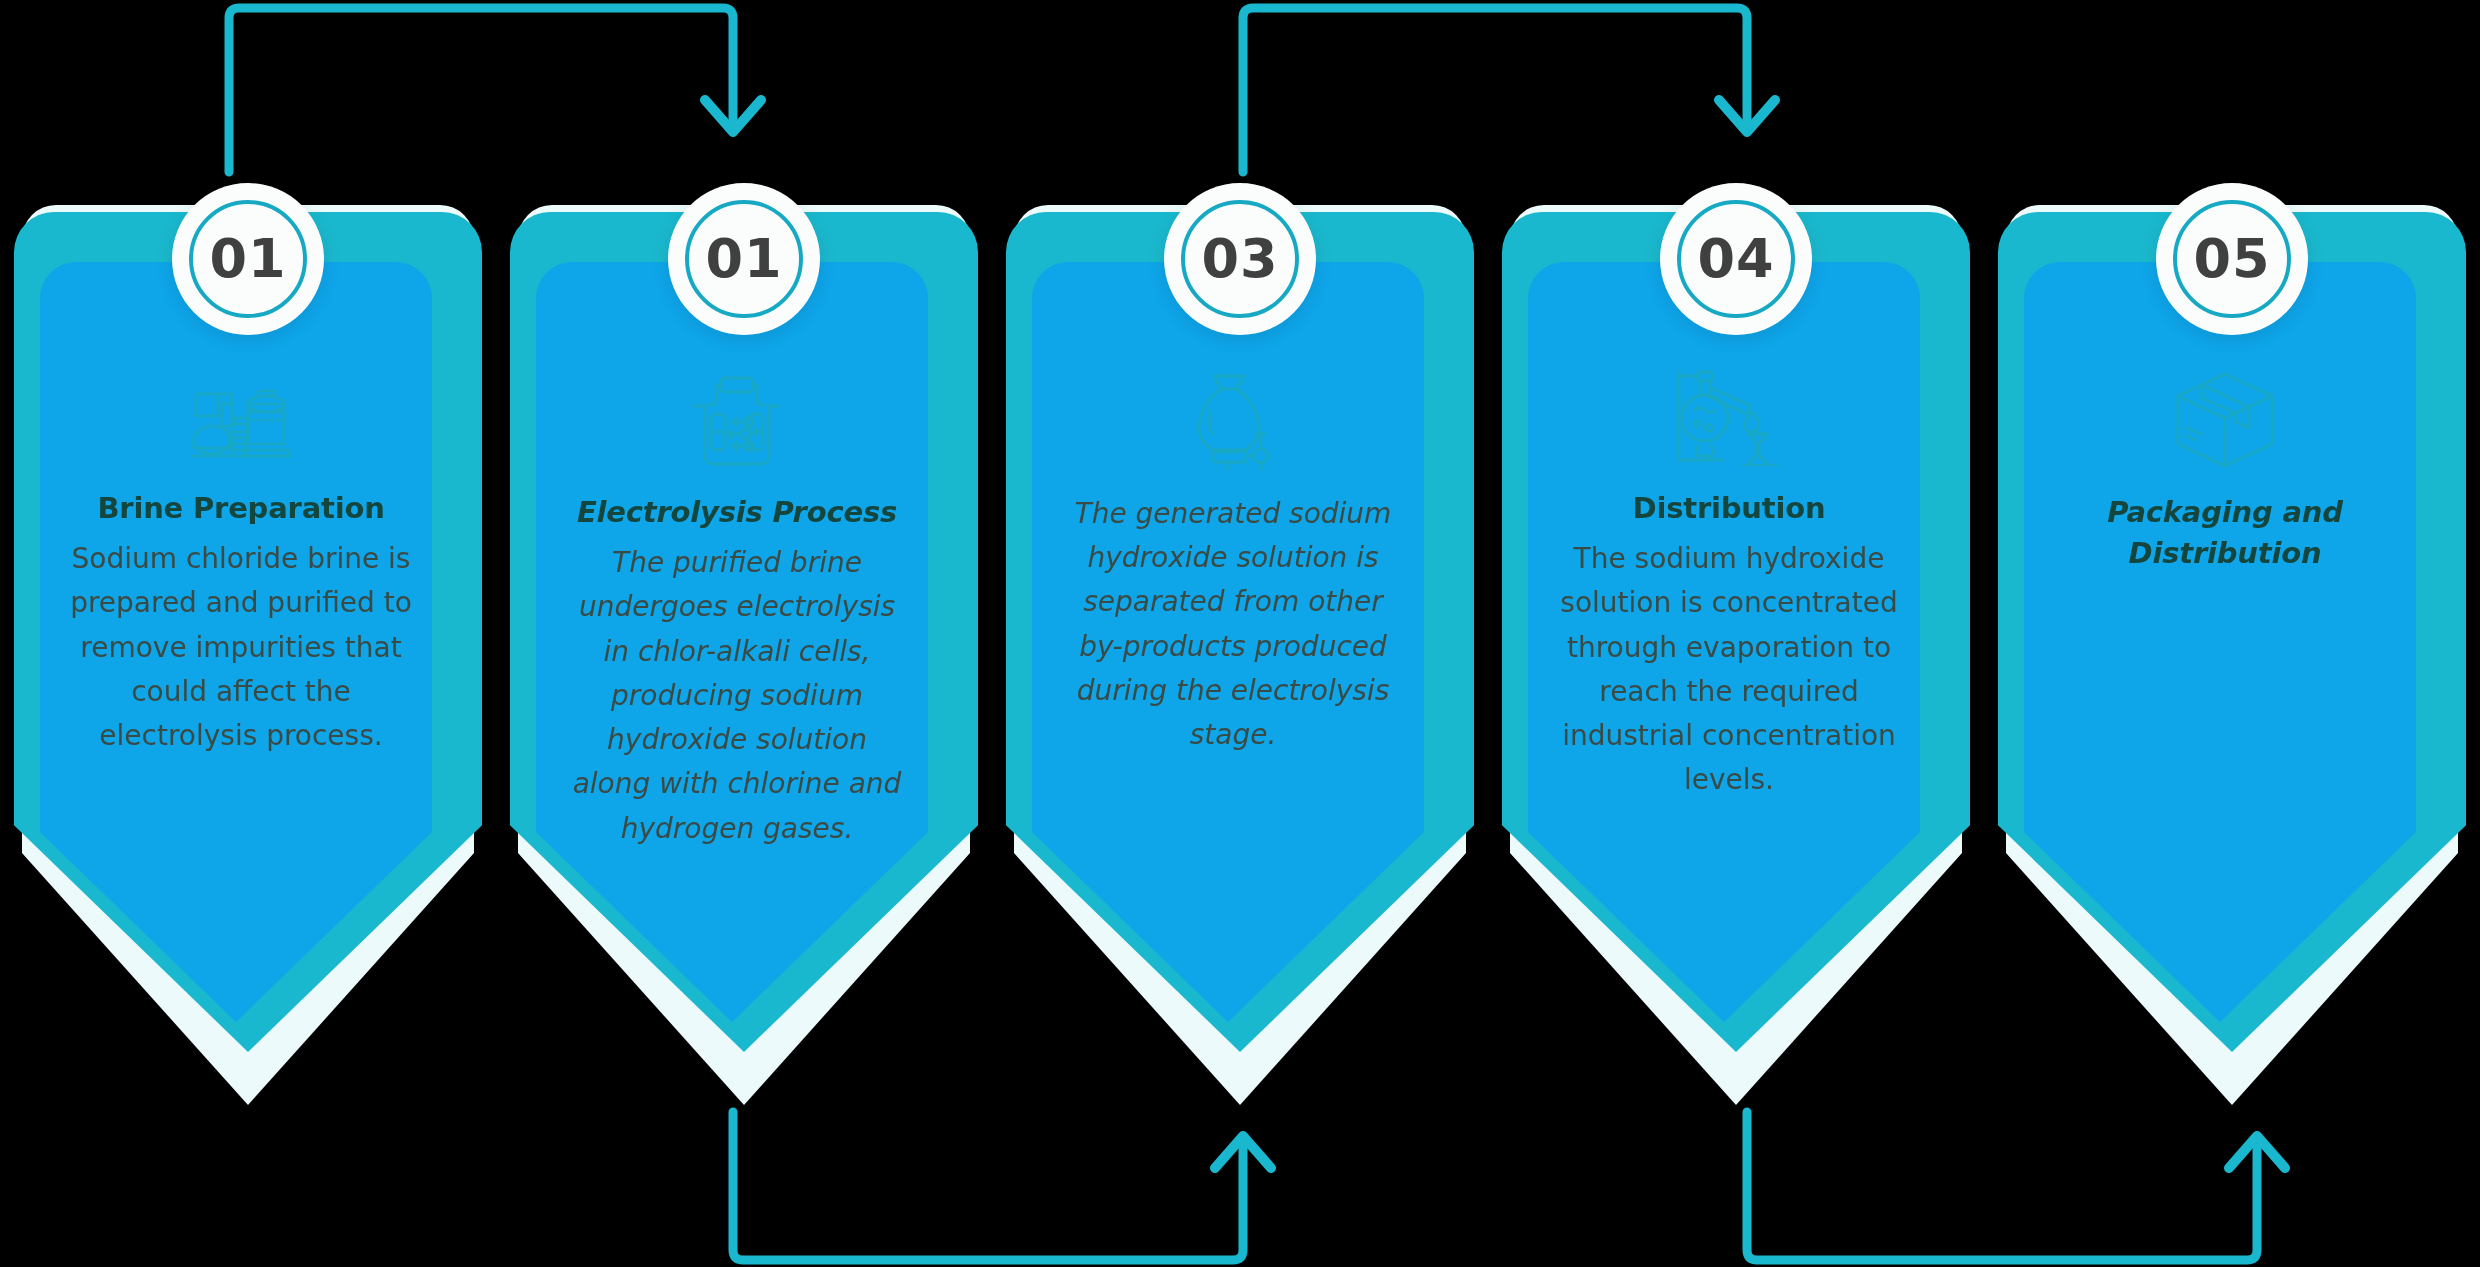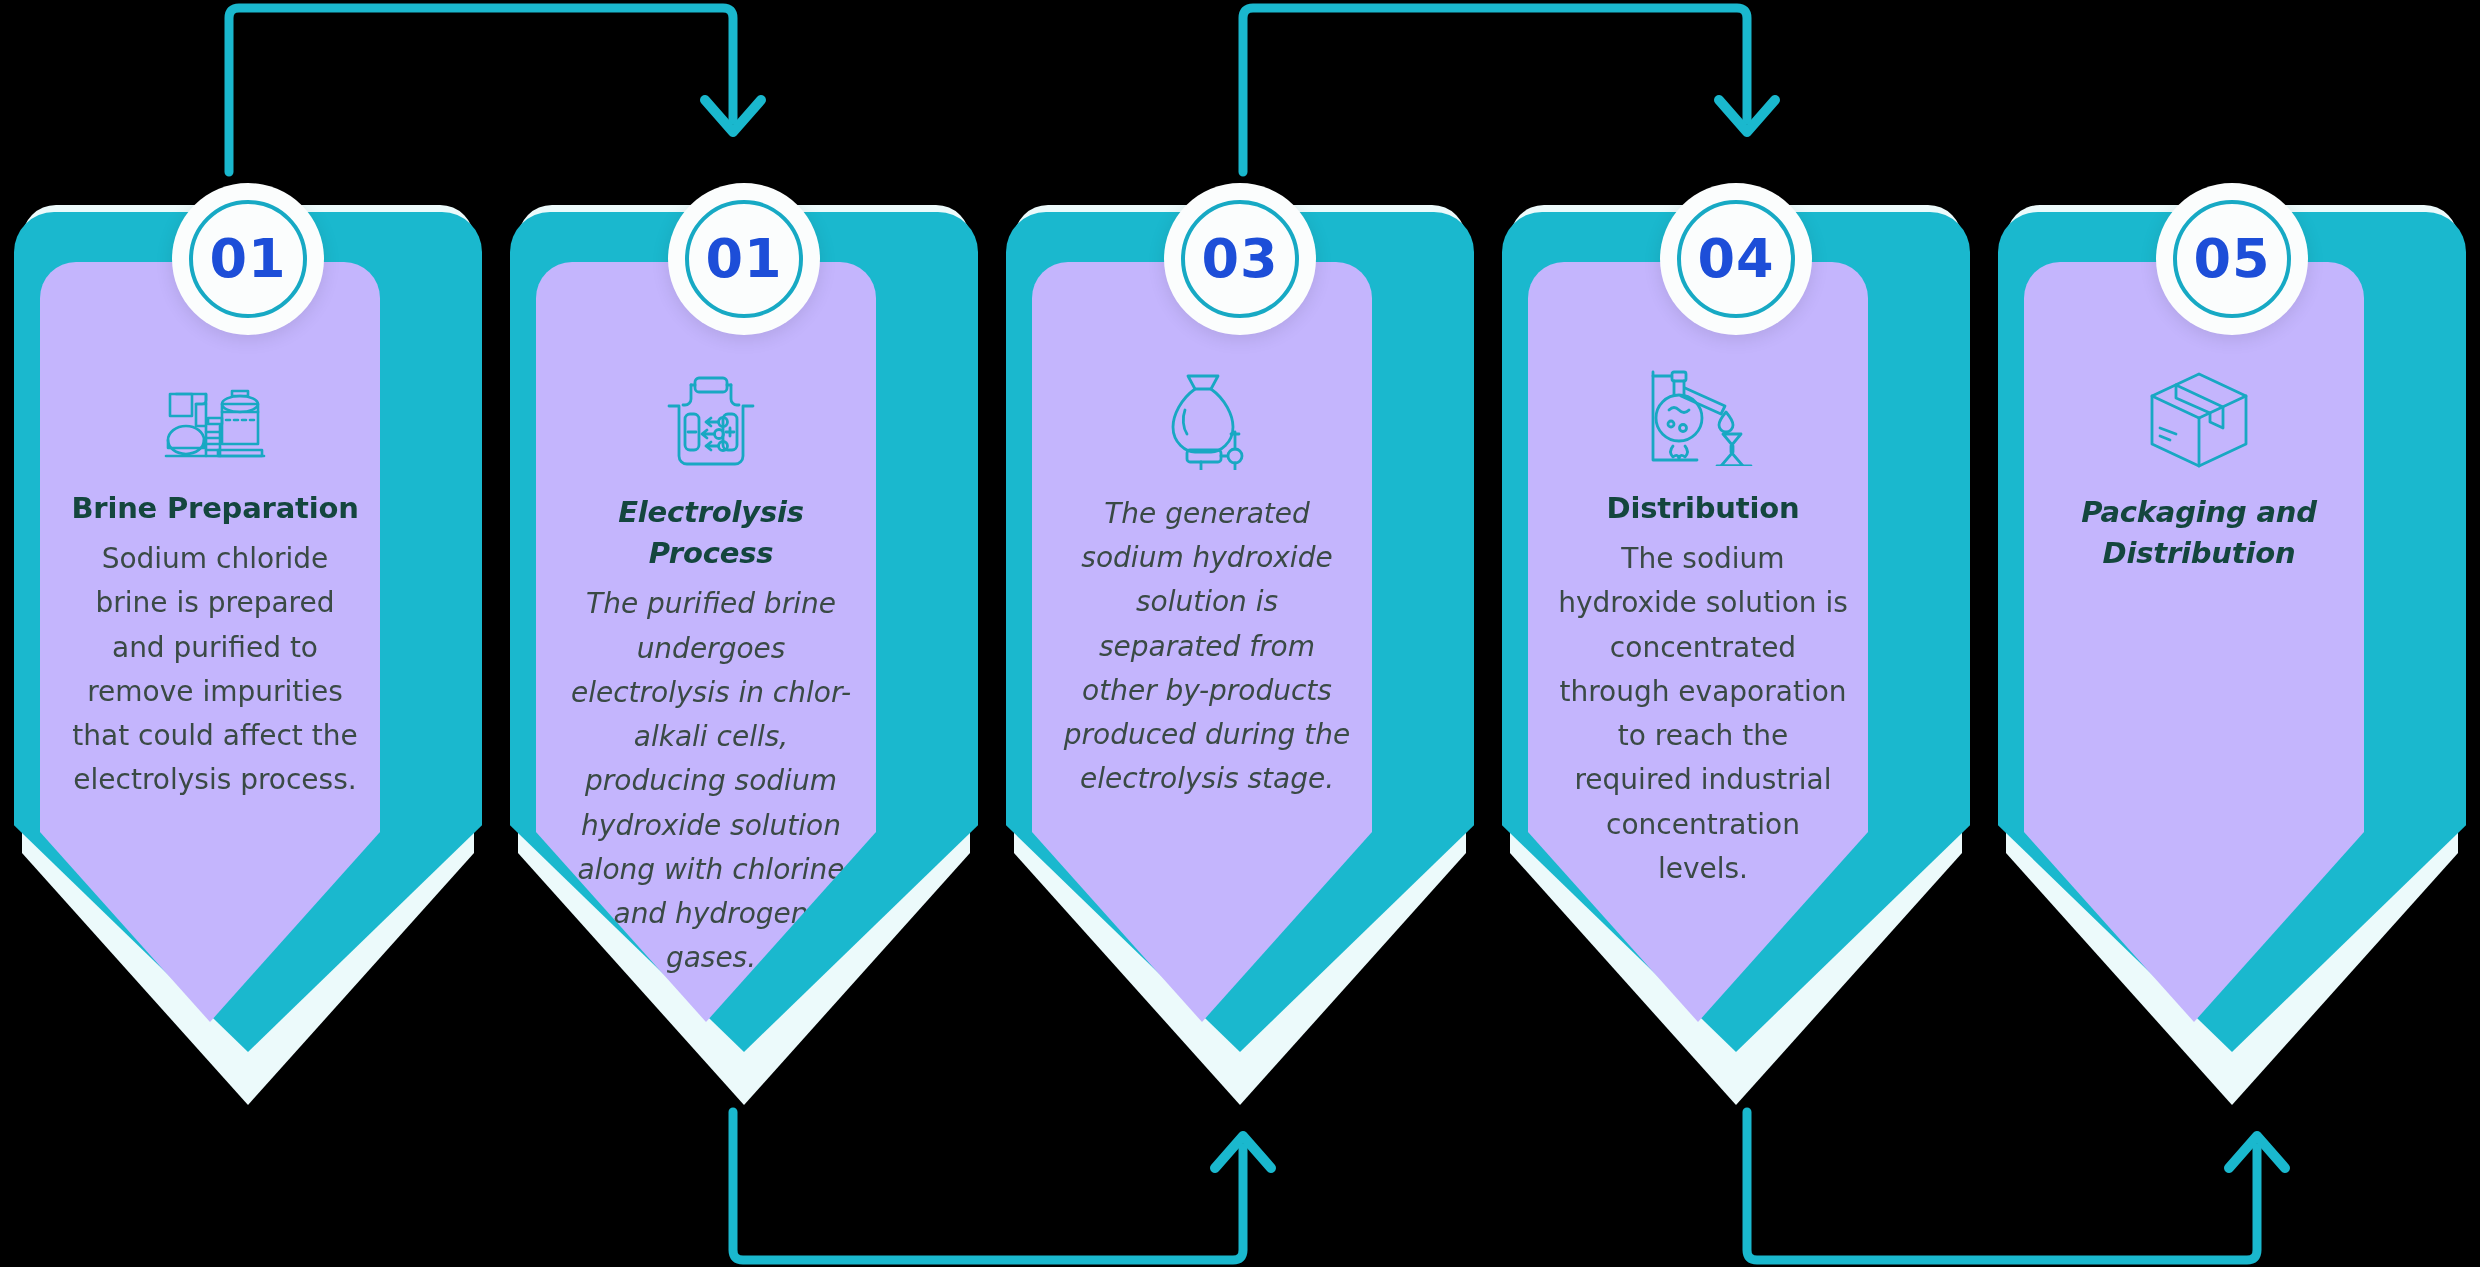--- a/index.html
+++ b/index.html
@@ -72,23 +72,23 @@
     clip-path: polygon(0% 0%, 100% 0%, 100% 73%, 50% 100%, 0% 73%);
     border-radius: 40px;
     z-index: 2;
   }
 
   
   .panel {
     position: absolute;
     left: 40px;
     top: 262px;
-    width: 340px;
+    width: 392px;
     height: 760px;
-    background: #c4b5fd;
+    background: #0ea5e9;
     -webkit-clip-path: polygon(0% 0%, 100% 0%, 100% 75%, 50% 100%, 0% 75%);
     clip-path: polygon(0% 0%, 100% 0%, 100% 75%, 50% 100%, 0% 75%);
     border-radius: 36px;
     z-index: 3;
     display: flex;
     flex-direction: column;
     align-items: center;
     padding: 100px 20px 0 30px;
   }
 
@@ -114,21 +114,21 @@
     border-radius: 50%;
     border: 4px solid #17A9C4;
     display: flex;
     align-items: center;
     justify-content: center;
   }
   .badge-num {
     font-family: "DejaVu Sans", sans-serif;
     font-size: 54px;
     font-weight: 700;
-    color: #1d4ed8;
+    color: #404040;
     letter-spacing: 1px;
     line-height: 1;
   }
 
   
   .icon-wrap {
     width: 128px;
     height: 108px;
     display: flex;
     align-items: center;

